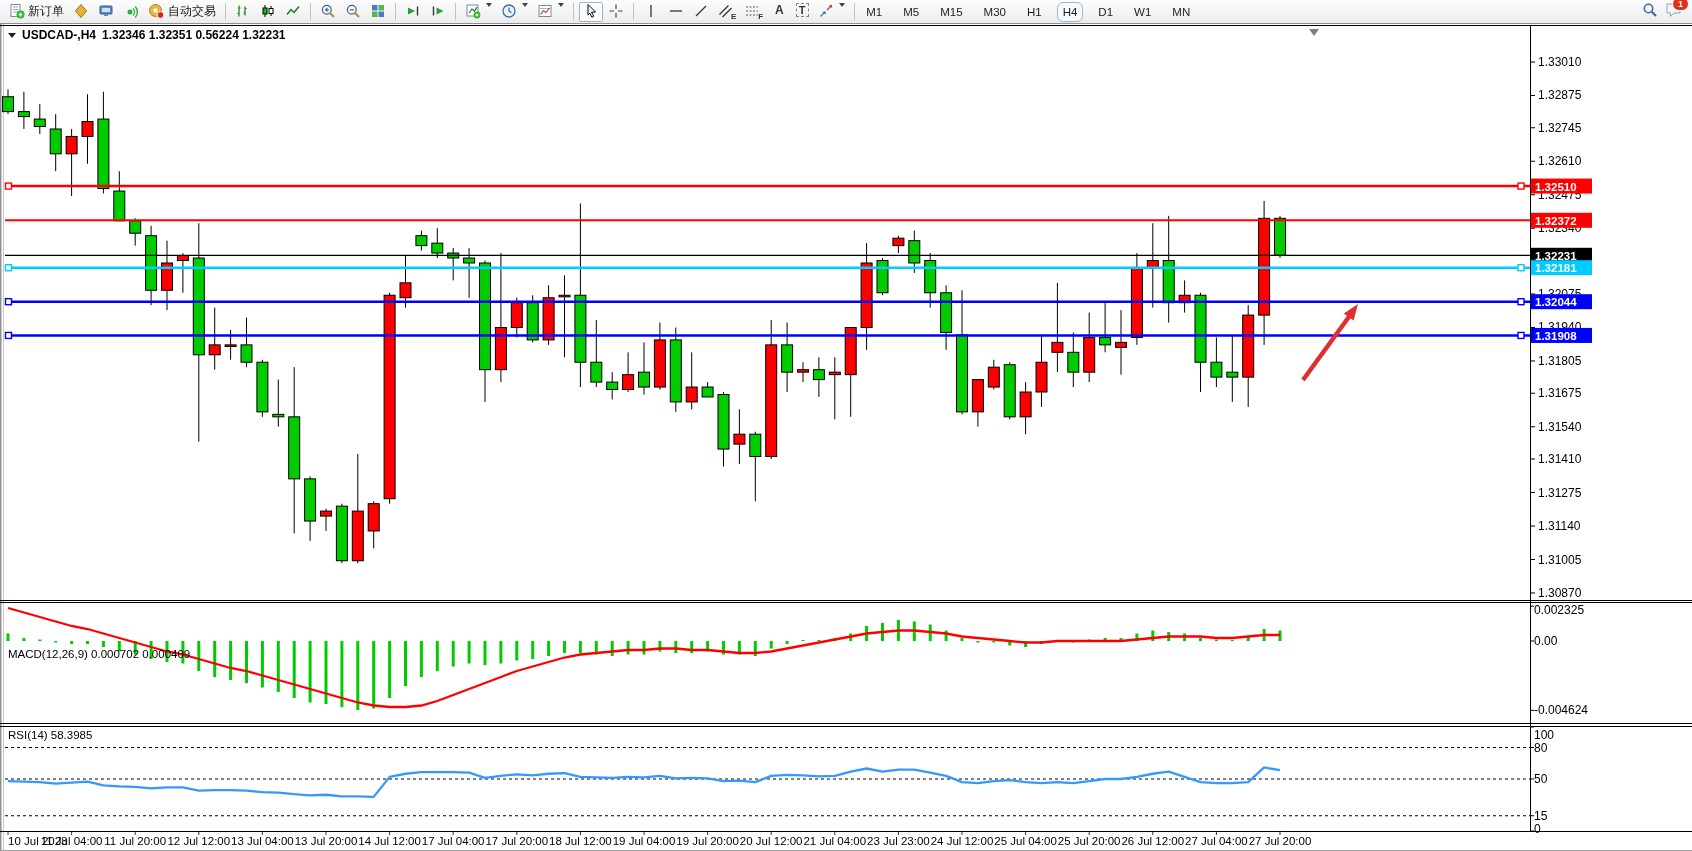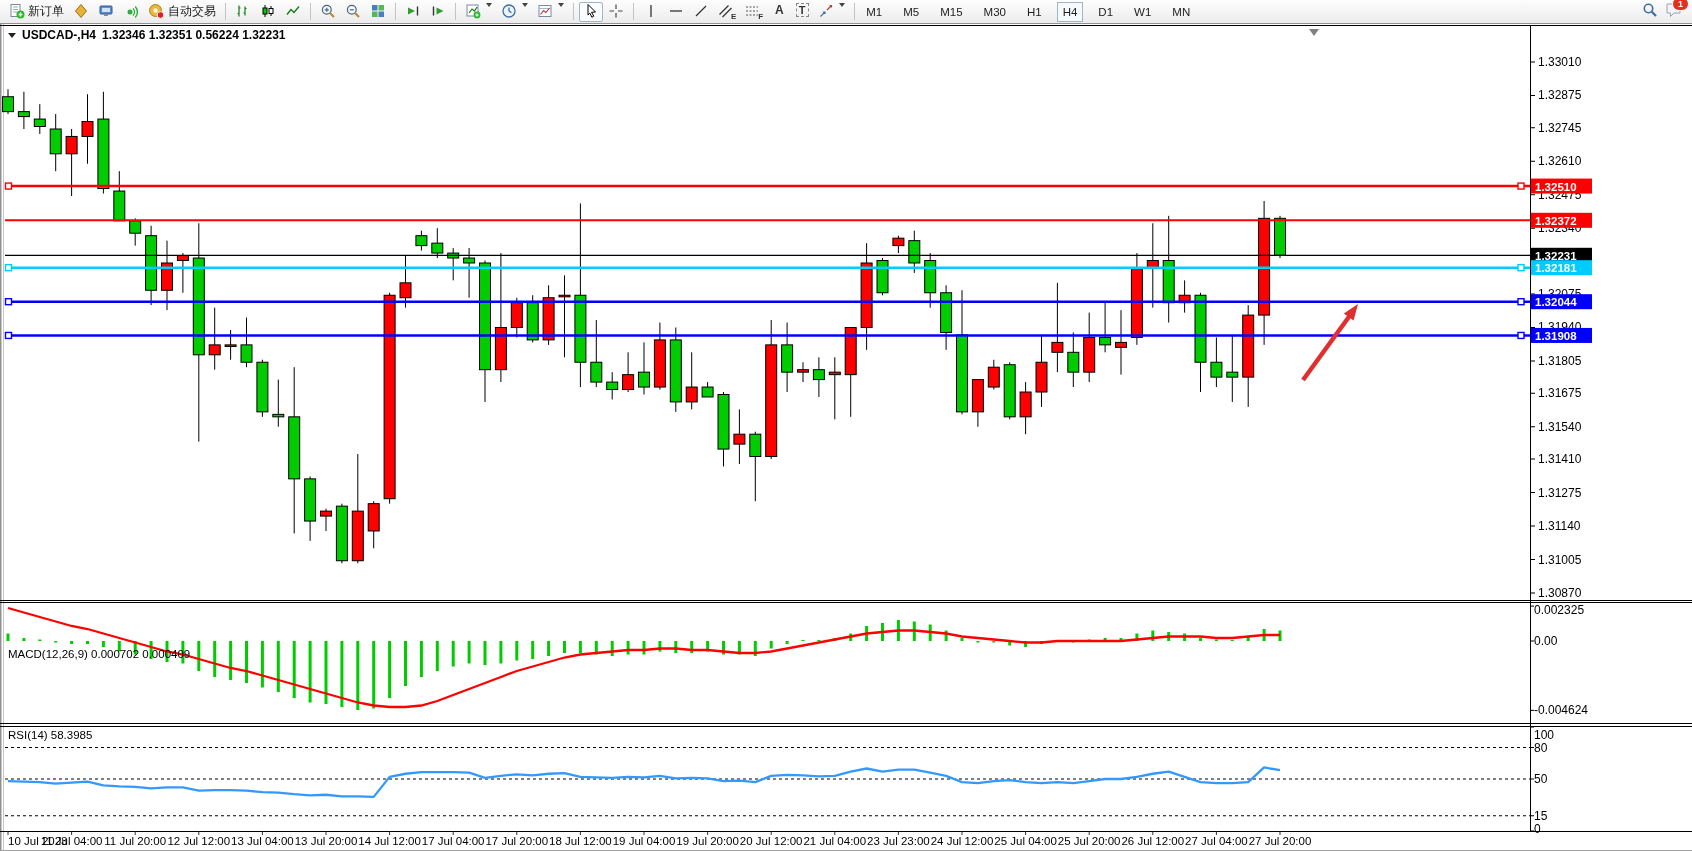--- a/index.html
+++ b/index.html
@@ -9,21 +9,21 @@
   .toolbar{position:absolute;top:0;left:0;width:1692px;height:24px;box-sizing:border-box;
            background:linear-gradient(#fdfdfd,#ececec);border-bottom:1px solid #8f8f8f;
            display:flex;align-items:center;padding:0 5px;gap:1px;z-index:5;}
   .tbtn{height:20px;min-width:22px;box-sizing:border-box;display:flex;align-items:flex-start;justify-content:center;
         gap:3px;padding:0 3px;border:1px solid transparent;border-radius:2px;font-size:12px;color:#1a1a1a;white-space:nowrap;}
   .tbtn.pressed{background:#fbfdfe;border:1px solid #9db6cc;}
   .tsep{width:1px;height:17px;background:#c3c3c3;margin:0 4px;flex:0 0 auto;}
   .caret{width:0;height:0;border-left:3px solid transparent;border-right:3px solid transparent;border-top:4px solid #444;margin-left:2px;}
   .tf-group{display:flex;align-items:center;gap:9px;}
   .tf{padding:0 5px;height:20px;line-height:19px;font-size:11.5px;color:#222;border:1px solid transparent;box-sizing:border-box;}
-  .tf.active{background:#f6fafd;border:1px solid #9db6cc;border-radius:0;}
+  .tf.active{background:#f6fafd;border:1px solid #9db6cc;border-radius:6px;}
   .right-group{margin-left:auto;display:flex;align-items:center;gap:6px;padding-right:4px;}
   .chat-wrap{position:relative;}
   .chat-badge{position:absolute;top:-4px;right:-6px;background:#e03020;color:#fff;font-size:9px;font-weight:bold;
               border-radius:7px;min-width:11px;height:12px;line-height:12px;text-align:center;padding:0 2px;border:1px solid #fff;}
   .iconletter{font-size:8px;font-weight:bold;color:#333;margin-left:-4px;align-self:flex-end;line-height:9px;}
   .labelT{font-size:11px;font-weight:bold;color:#333;border:1px dashed #888;padding:0 2px;line-height:12px;}
   .textA{font-size:12px;font-weight:bold;color:#333;}
   
   #chart-svg{position:absolute;top:0;left:0;z-index:1;}
   .overlay-label{position:absolute;z-index:3;color:#000;font-size:12px;white-space:nowrap;}

